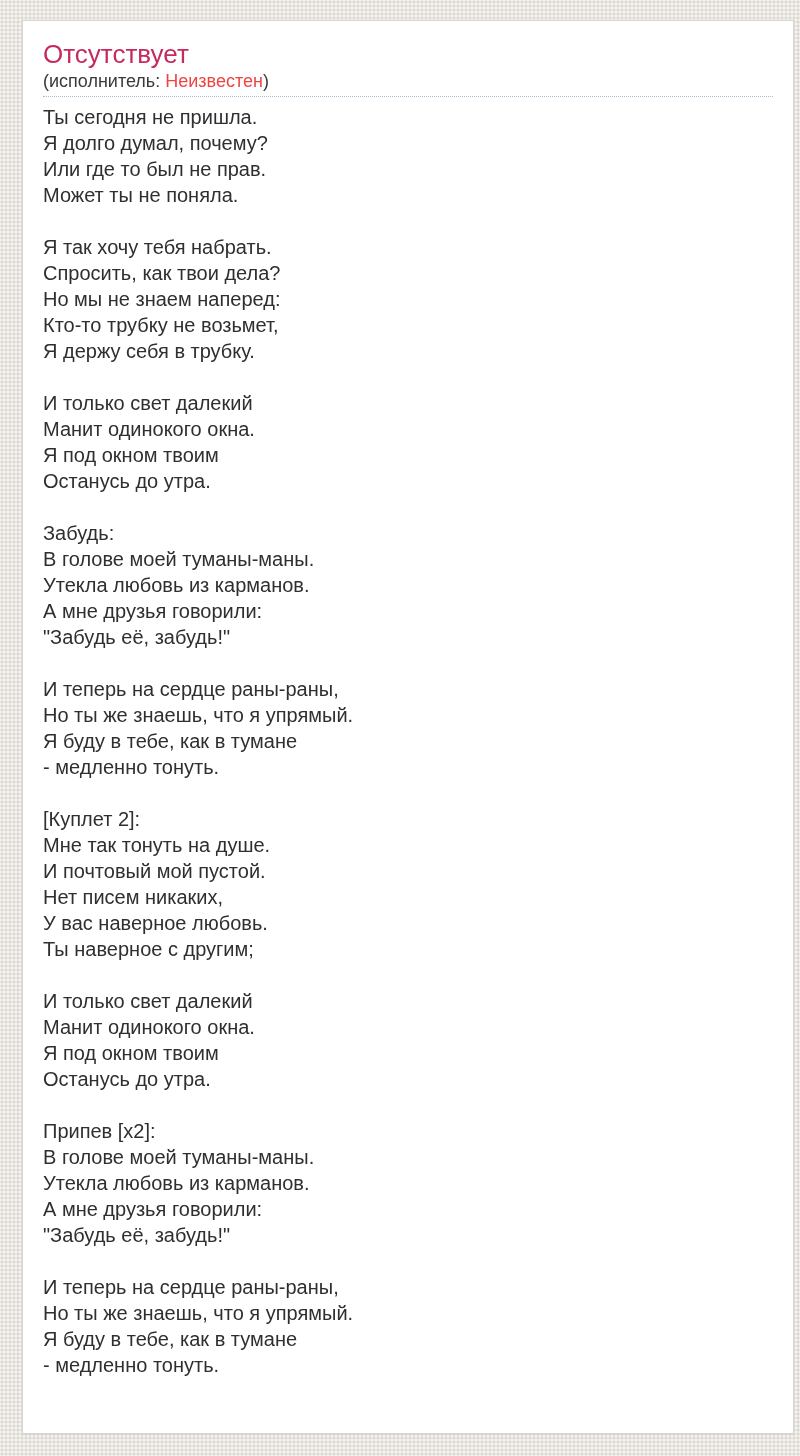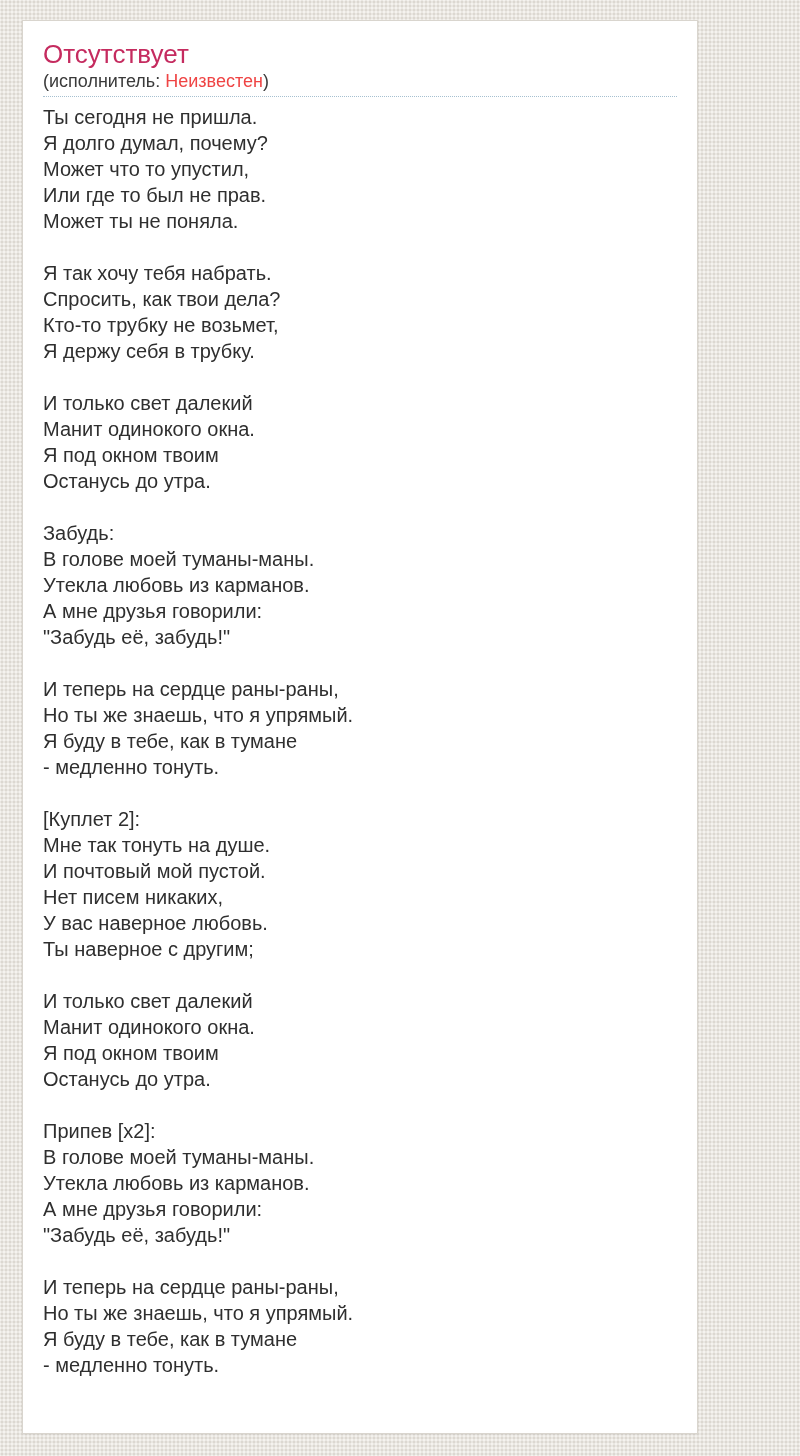--- a/index.html
+++ b/index.html
@@ -13,21 +13,21 @@
     min-height: 1456px;
     background-color: #eae7e2;
     background-image:
       radial-gradient(#dcd8d1 1px, transparent 1px),
       radial-gradient(#f5f3ef 1px, transparent 1px);
     background-size: 4px 4px;
     background-position: 0 0, 2px 2px;
   }
 
   .card {
-    width: 676px;
+    width: 772px;
     min-height: 1414px;
     margin: 20px 22px 22px 22px;
     background: #ffffff;
     border: 1px solid #d9d5ce;
     box-shadow: 0 1px 2px rgba(0,0,0,0.06);
     padding: 18px 20px 24px 20px;
   }
 
   .song-title {
     font-size: 26px;
@@ -72,27 +72,27 @@
 <div class="card">
 
   <h1 class="song-title">Отсутствует</h1>
 
   <div class="artist-row"><span>(исполнитель: </span><a class="artist-link">Неизвестен</a><span>)</span></div>
 
   <div class="lyrics">
       <div class="stanza">
         <div class="line">Ты сегодня не пришла.</div>
         <div class="line">Я долго думал, почему?</div>
-        <div class="line">Может что то упустил,</div>
         <div class="line">Или где то был не прав.</div>
         <div class="line">Может ты не поняла.</div>
       </div>
       <div class="stanza">
         <div class="line">Я так хочу тебя набрать.</div>
         <div class="line">Спросить, как твои дела?</div>
+        <div class="line">Но мы не знаем наперед:</div>
         <div class="line">Кто-то трубку не возьмет,</div>
         <div class="line">Я держу себя в трубку.</div>
       </div>
       <div class="stanza">
         <div class="line">И только свет далекий</div>
         <div class="line">Манит одинокого окна.</div>
         <div class="line">Я под окном твоим</div>
         <div class="line">Останусь до утра.</div>
       </div>
       <div class="stanza">

